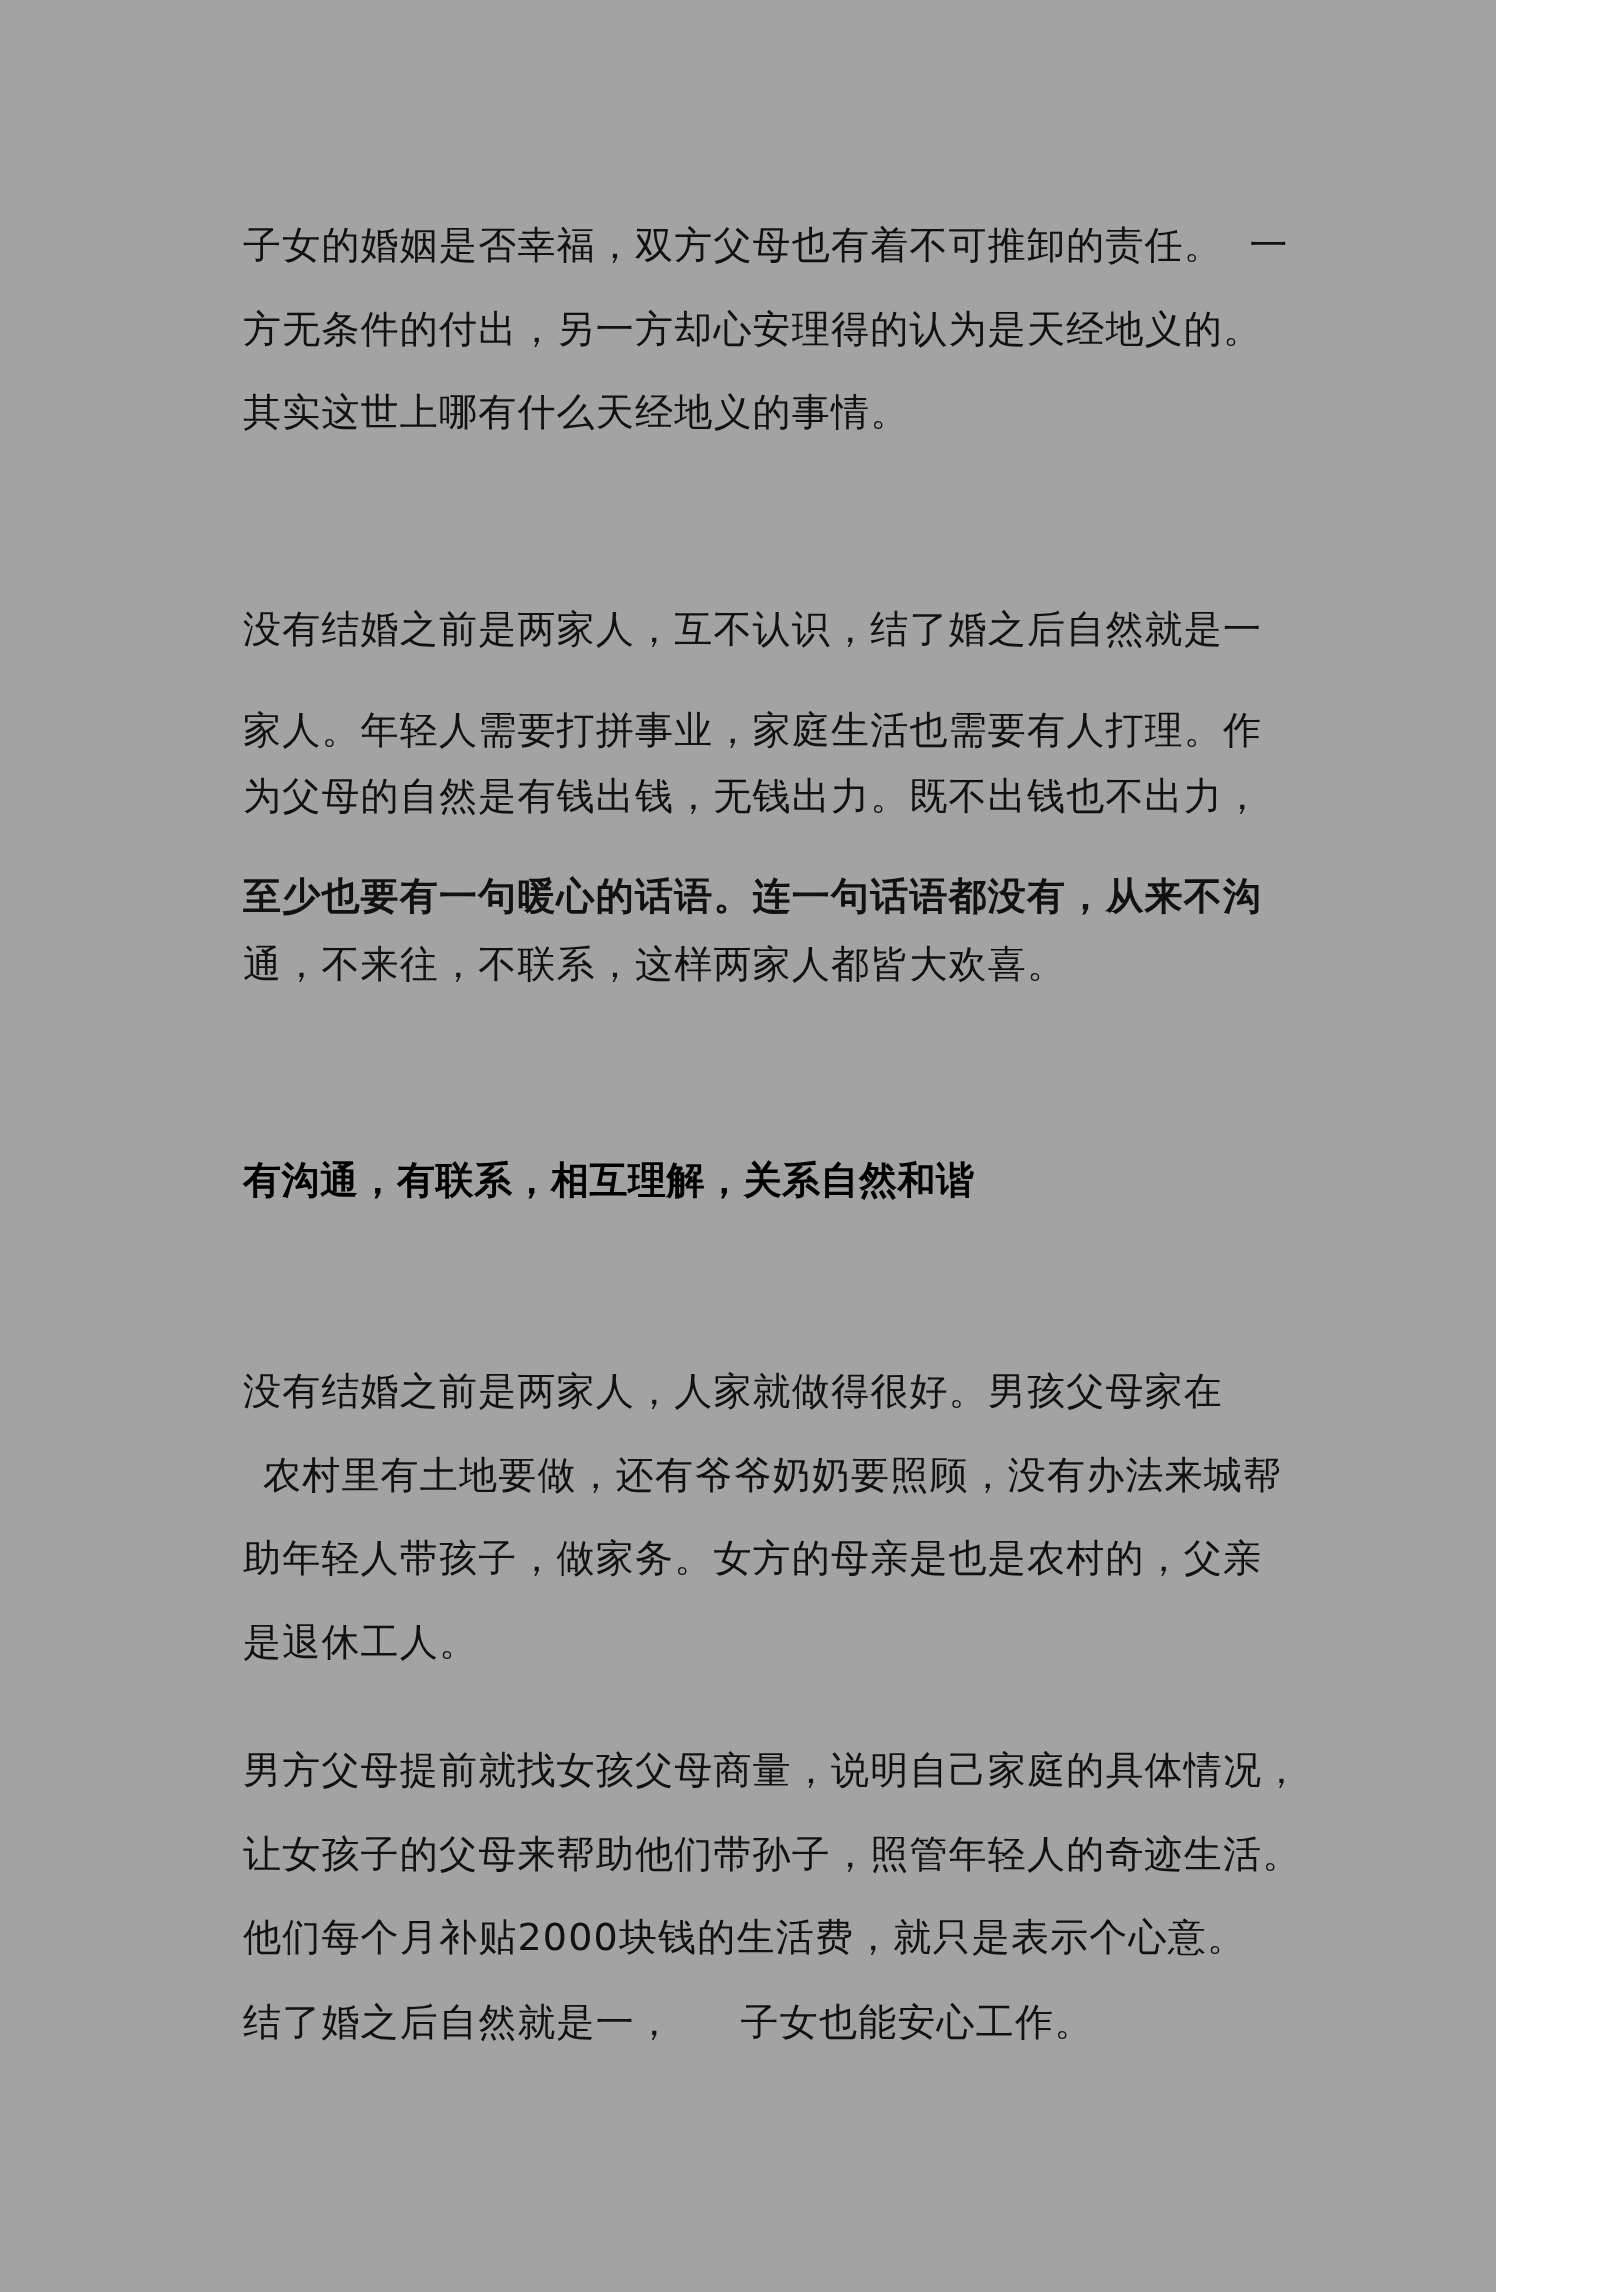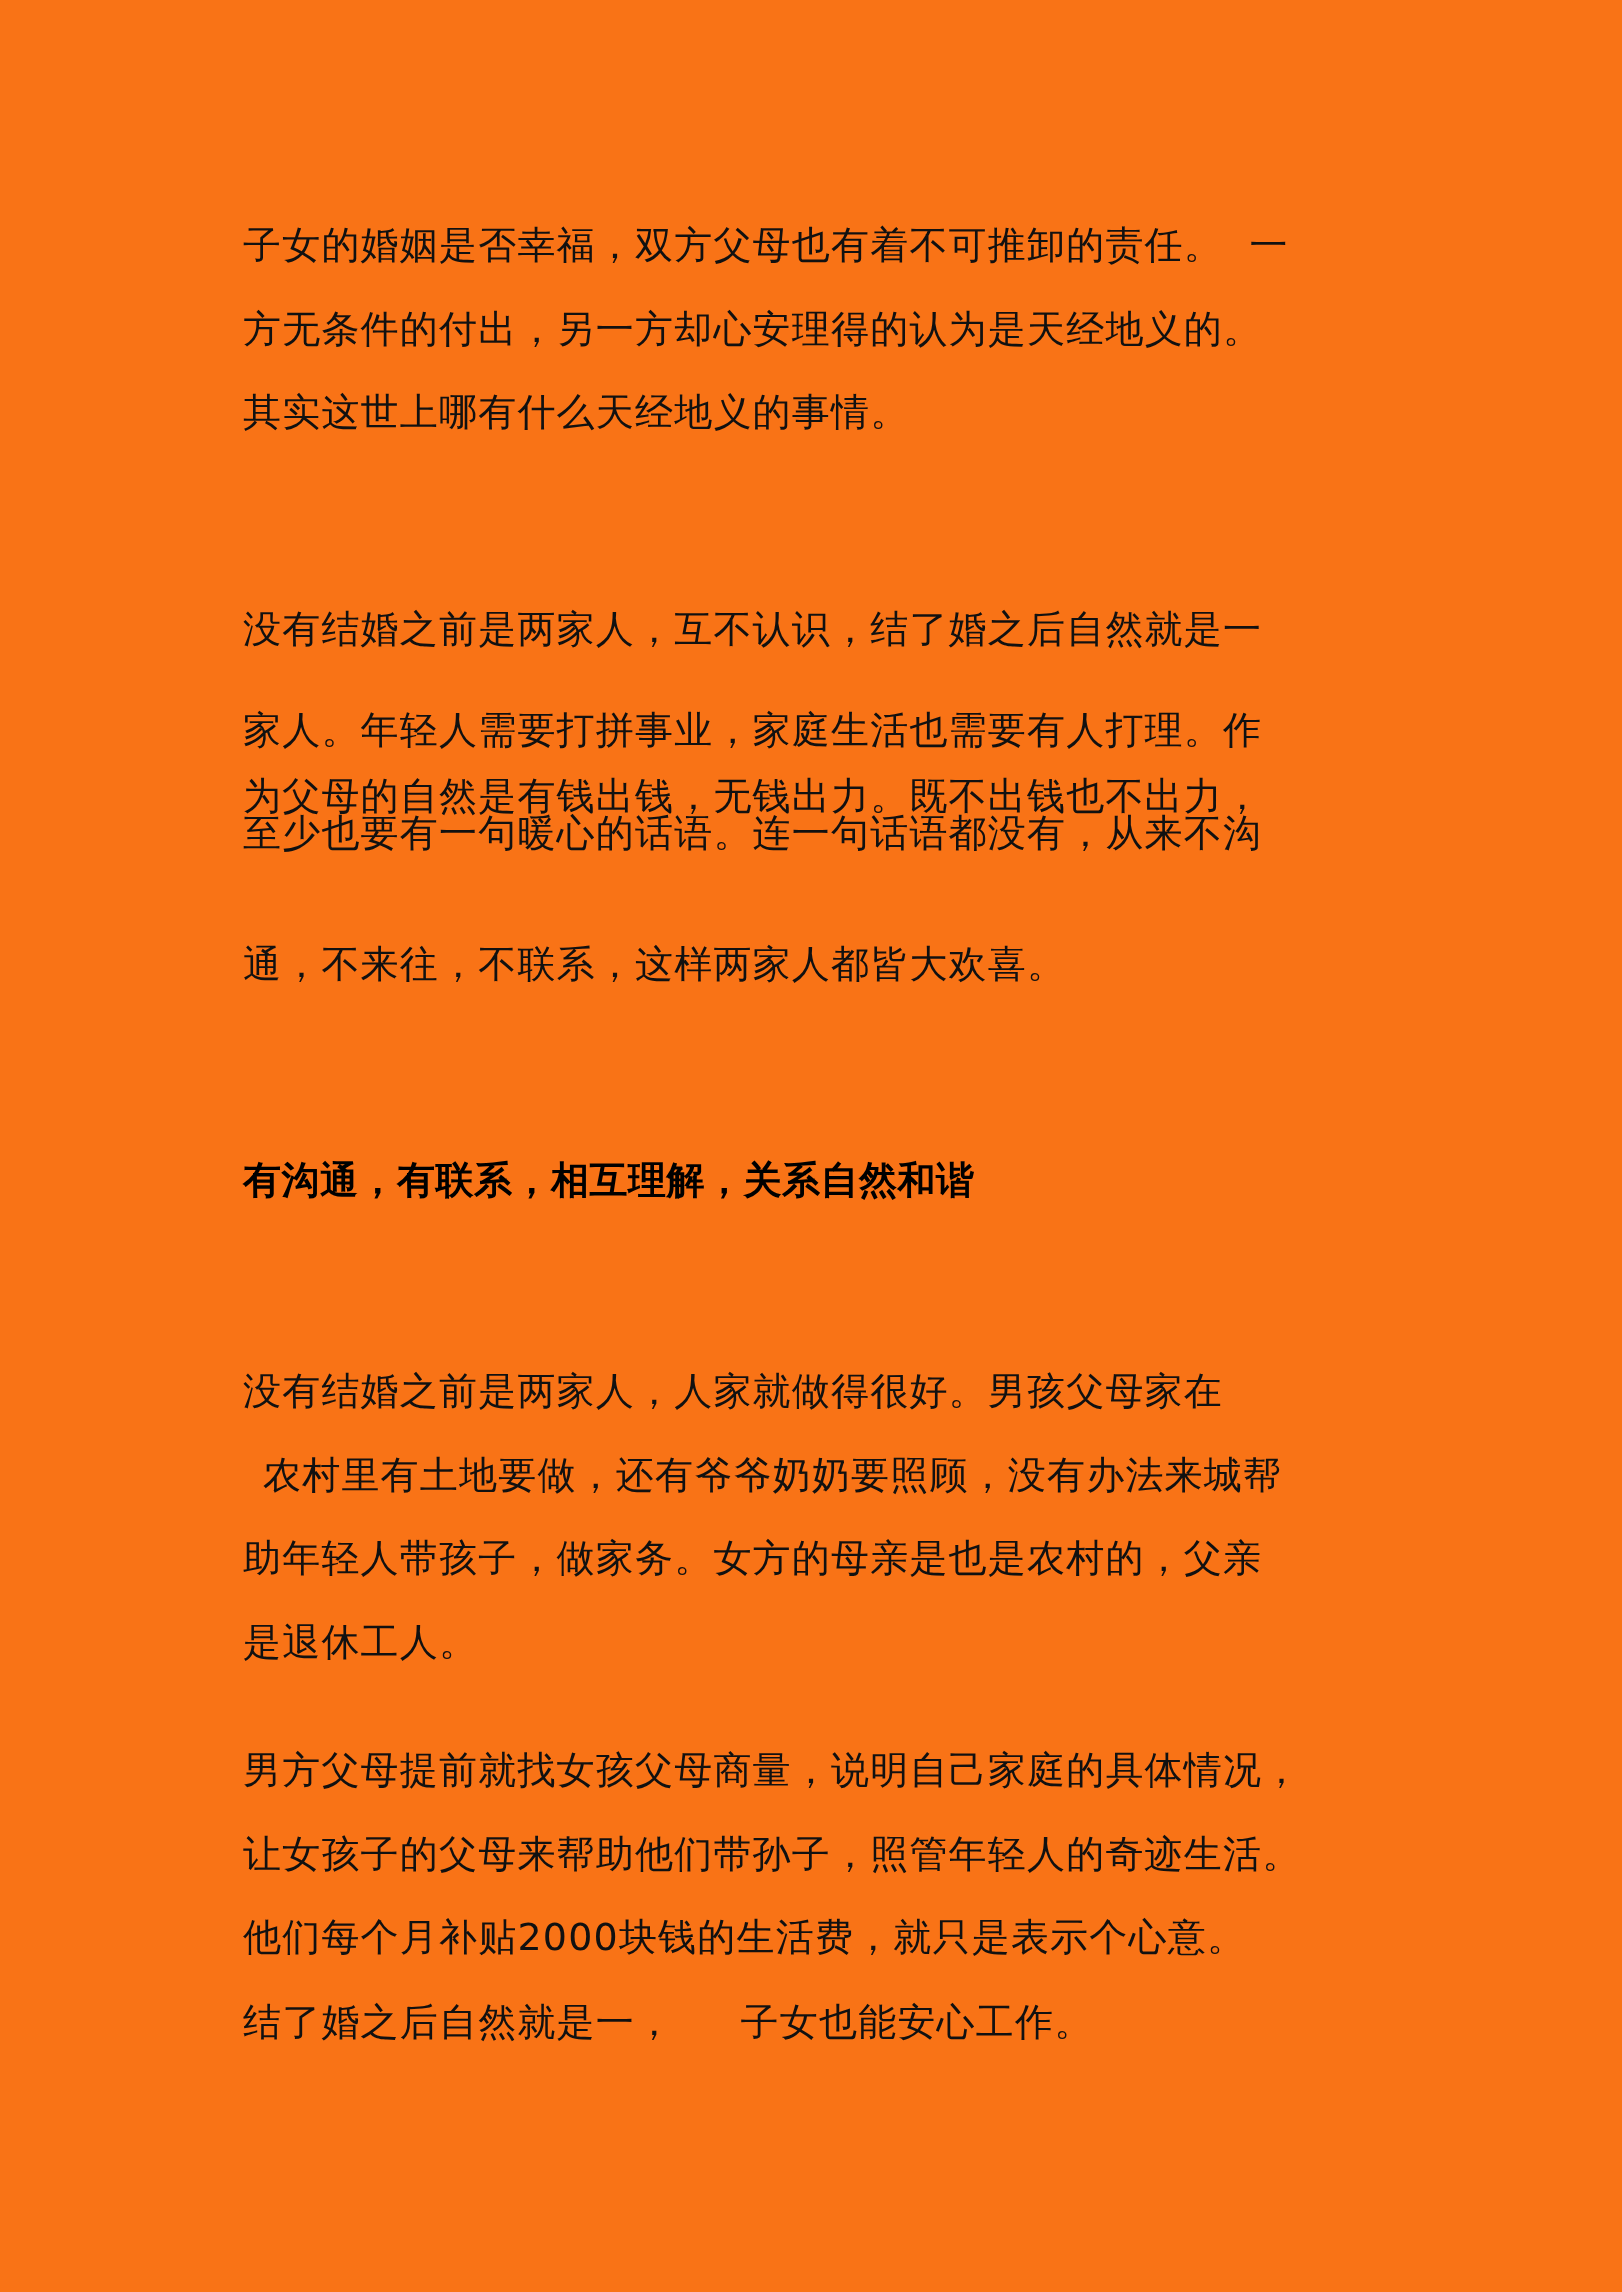--- a/index.html
+++ b/index.html
@@ -12,23 +12,23 @@
       height: 2293px;
       position: relative;
       overflow: hidden;
       font-family: "DejaVu Sans", "Liberation Sans", sans-serif;
       color: #000000;
     }
     .doc-page {
       position: absolute;
       left: 0;
       top: 0;
-      width: 1622px;
+      width: 1496px;
       height: 2293px;
-      background: #f97316;
+      background: #a3a3a3;
     }
     .line {
       position: absolute;
       left: 243px;
       font-size: 38px;
       line-height: 59px;
       height: 59px;
       white-space: pre;
       letter-spacing: 1.2px;
       color: #111111;
@@ -47,21 +47,21 @@
   <div>
     <div class="line" style="top:216px;">子女的婚姻是否幸福，双方父母也有着不可推卸的责任。  一</div>
     <div class="line" style="top:300px;">方无条件的付出，另一方却心安理得的认为是天经地义的。</div>
     <div class="line" style="top:383px;">其实这世上哪有什么天经地义的事情。</div>
   </div>
 
   <div>
     <div class="line" style="top:600px;">没有结婚之前是两家人，互不认识，结了婚之后自然就是一</div>
     <div class="line" style="top:701px;">家人。年轻人需要打拼事业，家庭生活也需要有人打理。作</div>
     <div class="line" style="top:767px;">为父母的自然是有钱出钱，无钱出力。既不出钱也不出力，</div>
-    <div class="line" style="top:804px;">至少也要有一句暖心的话语。连一句话语都没有，从来不沟</div>
+    <div class="line" style="top:867px;font-weight:bold;">至少也要有一句暖心的话语。连一句话语都没有，从来不沟</div>
     <div class="line" style="top:935px;">通，不来往，不联系，这样两家人都皆大欢喜。</div>
 
   </div>
 
   <div>
     <div class="line heading-line" style="top:1151px;">有沟通，有联系，相互理解，关系自然和谐</div>
   </div>
 
   <div>
     <div class="line" style="top:1362px;">没有结婚之前是两家人，人家就做得很好。男孩父母家在</div>

